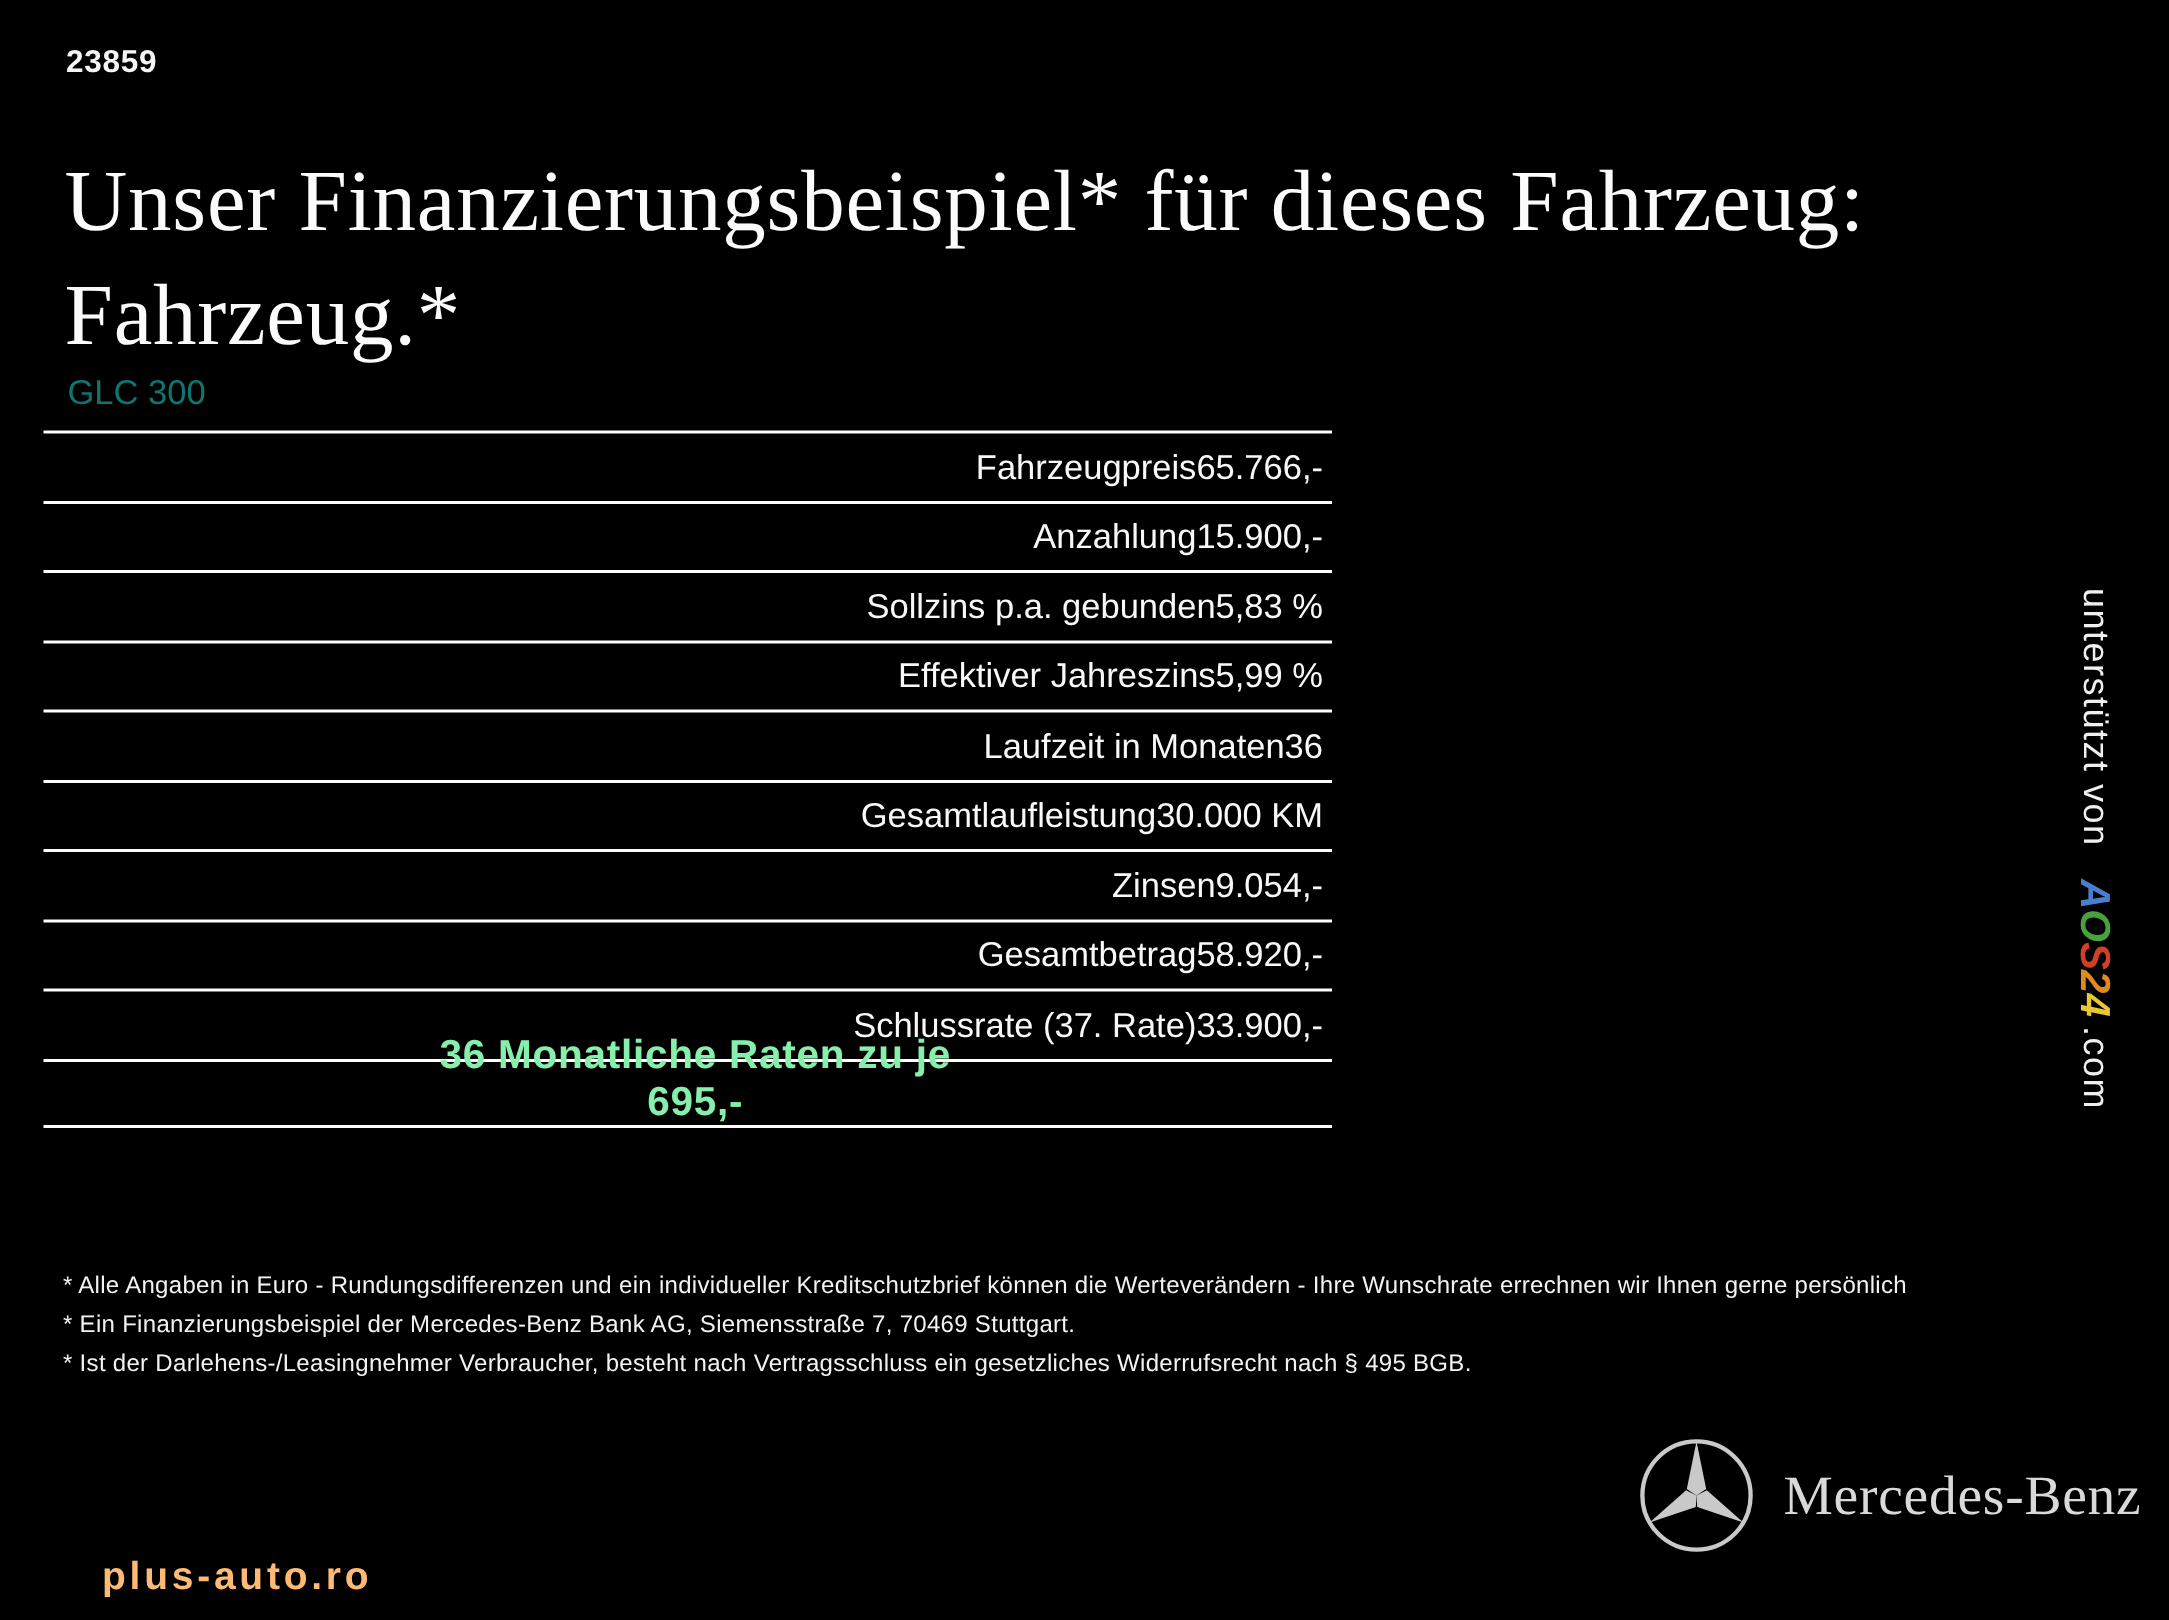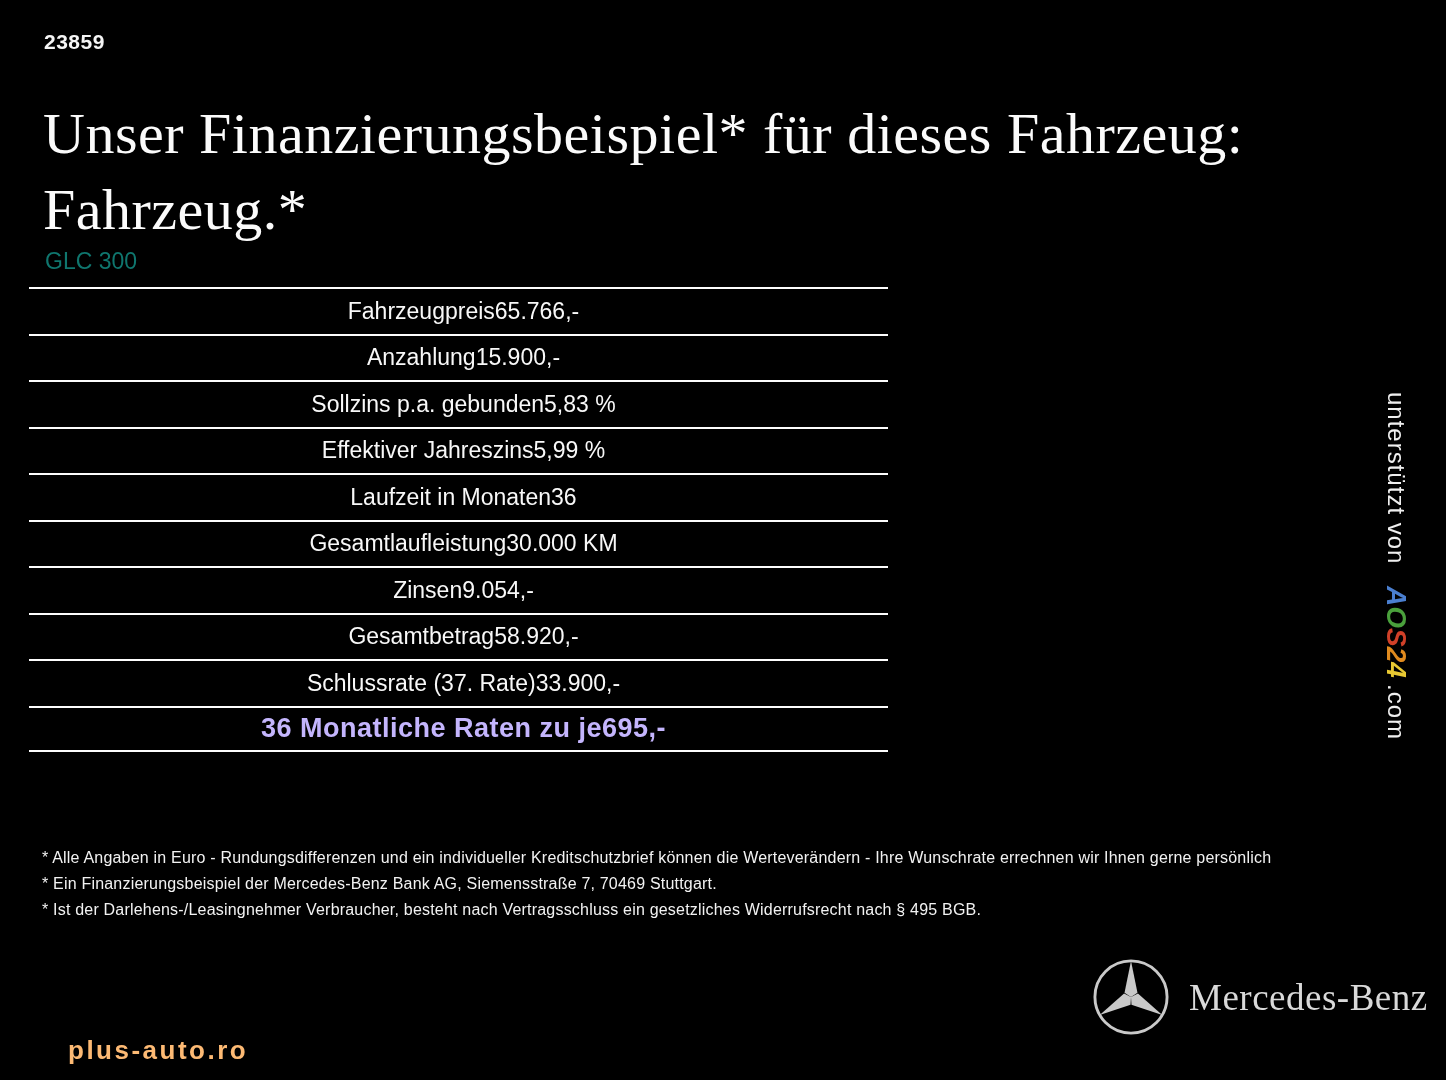--- a/index.html
+++ b/index.html
@@ -33,28 +33,28 @@
     font-size: 23px; color: #0f766e;
   }
 
   .fin-table {
     position: absolute; left: 29px; top: 287px; width: 859px;
   }
   .fin-row {
     box-sizing: border-box;
     height: 46.5px;
     border-top: 2px solid #fdfdfd;
-    display: flex; justify-content: center; align-items: center;
+    display: flex; justify-content: flex-end; align-items: center;
     padding: 0 6px 0 16px;
     font-size: 23px; color: #f8f8f8;
   }
   .fin-row:last-child { border-bottom: 2.5px solid #fdfdfd; }
   .fin-row .val { text-align: right; }
   .fin-row.total {
-    font-weight: 700; font-size: 27px; letter-spacing: 0.5px; color: #c4b5fd;
+    font-weight: 700; font-size: 27px; letter-spacing: 0.5px; color: #86efac; flex-direction: column;
   }
 
   .footnotes {
     position: absolute; left: 42px; top: 845px; width: 1360px;
   }
   .footnotes p {
     margin: 0; font-size: 16px; line-height: 26px; color: #f2f2f2;
     letter-spacing: 0.2px;
   }
   .footnotes p.bold { font-weight: 700; letter-spacing: 0.4px; }

